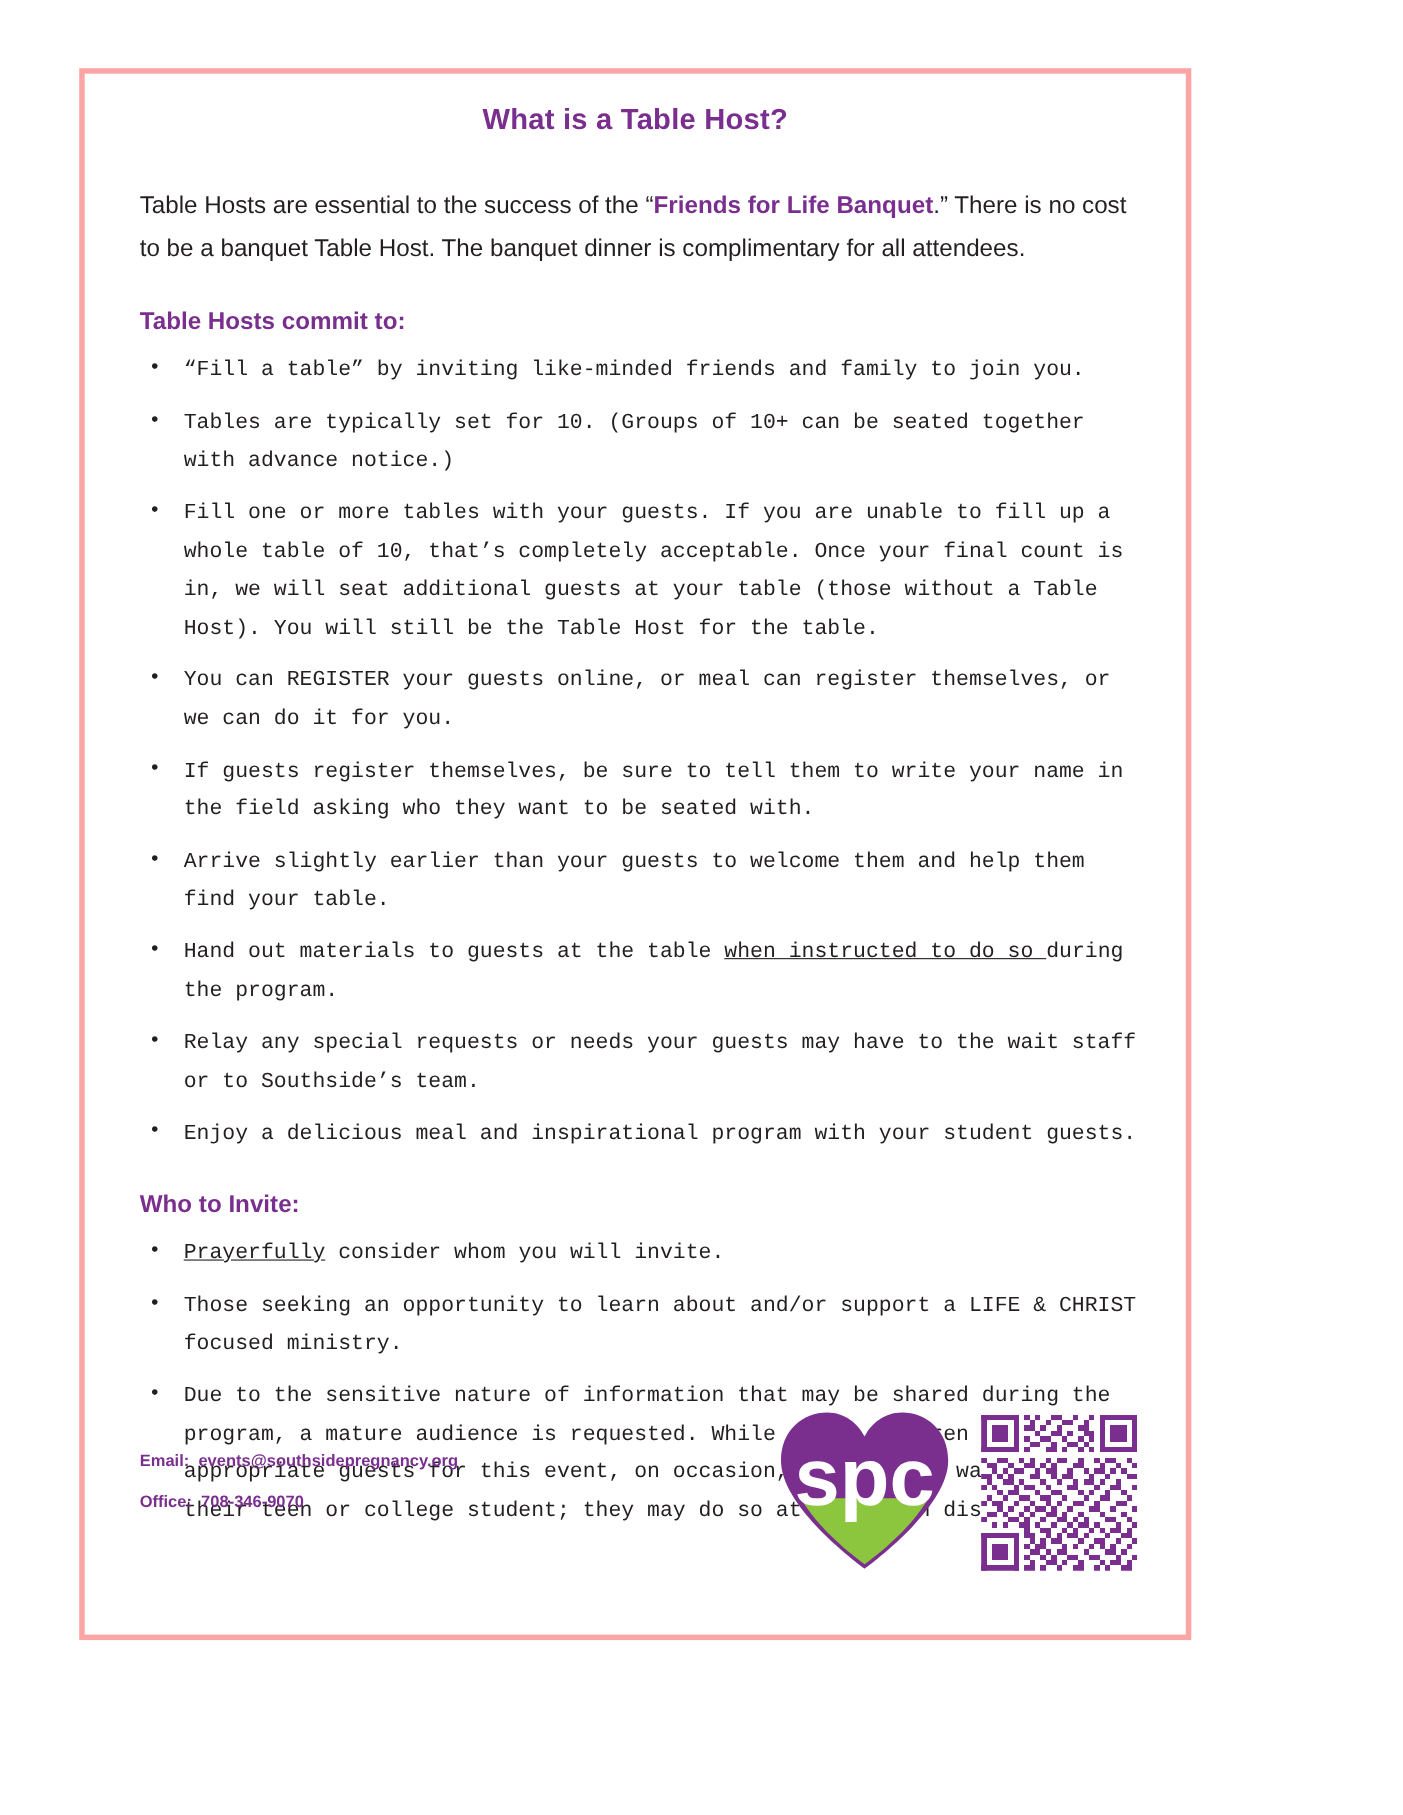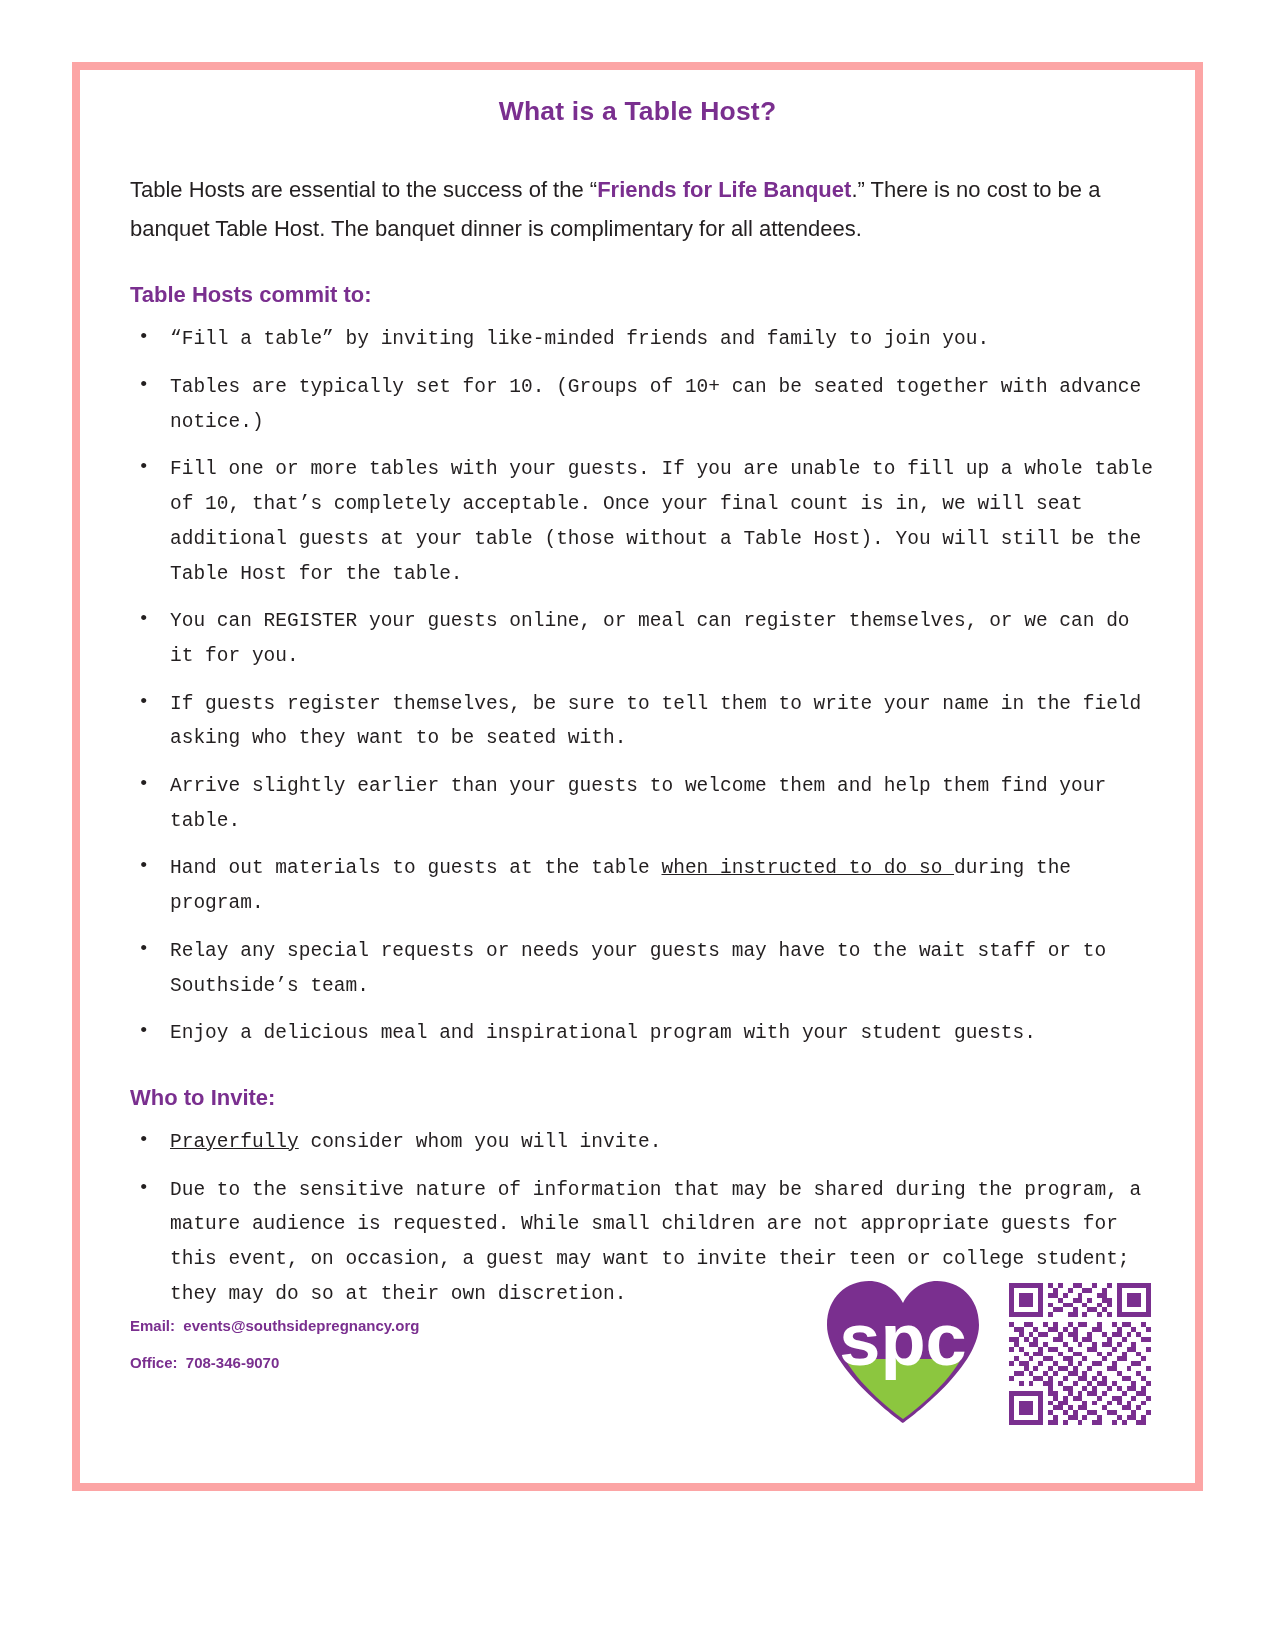--- a/index.html
+++ b/index.html
@@ -12,23 +12,23 @@
     height: 1650px;
     font-family: "Liberation Sans", sans-serif;
     color: #231f20;
     position: relative;
     overflow: hidden;
   }
   .page {
     position: absolute;
     left: 72px;
     top: 62px;
-    width: 1131px;
+    width: 1011px;
     height: 1429px;
-    border: 8px solid #fca5a5;
+    border: 5px solid #fca5a5;
     box-sizing: border-box;
     background: #ffffff;
   }
   .inner {
     padding: 26px 28px 0 28px;
     box-sizing: border-box;
     height: 100%;
     position: relative;
   }
   h1.title {
@@ -134,20 +134,21 @@
         <li>If guests register themselves, be sure to tell them to write your name in the field asking who they want to be seated with.</li>
         <li>Arrive slightly earlier than your guests to welcome them and help them find your table.</li>
         <li>Hand out materials to guests at the table <span class="u">when instructed to do so </span>during the program.</li>
         <li>Relay any special requests or needs your guests may have to the wait staff or to Southside’s team.</li>
         <li>Enjoy a delicious meal and inspirational program with your student guests.</li>
       </ul>
 
     <h2 class="section">Who to Invite:</h2>
     <ul class="bullets" id="list-1">
         <li><span class="u">Prayerfully</span> consider whom you will invite.</li>
+        <li>Those seeking an opportunity to learn about and/or support a LIFE &amp; CHRIST focused ministry.</li>
         <li>Due to the sensitive nature of information that may be shared during the program, a mature audience is requested. While small children are not appropriate guests for this event, on occasion, a guest may want to invite their teen or college student; they may do so at their own discretion.</li>
       </ul>
 
 
     <div class="contact">
       <div>Email:  events@southsidepregnancy.org</div>
       <div>Office:  708-346-9070</div>
     </div>
 
     <div class="brand">

